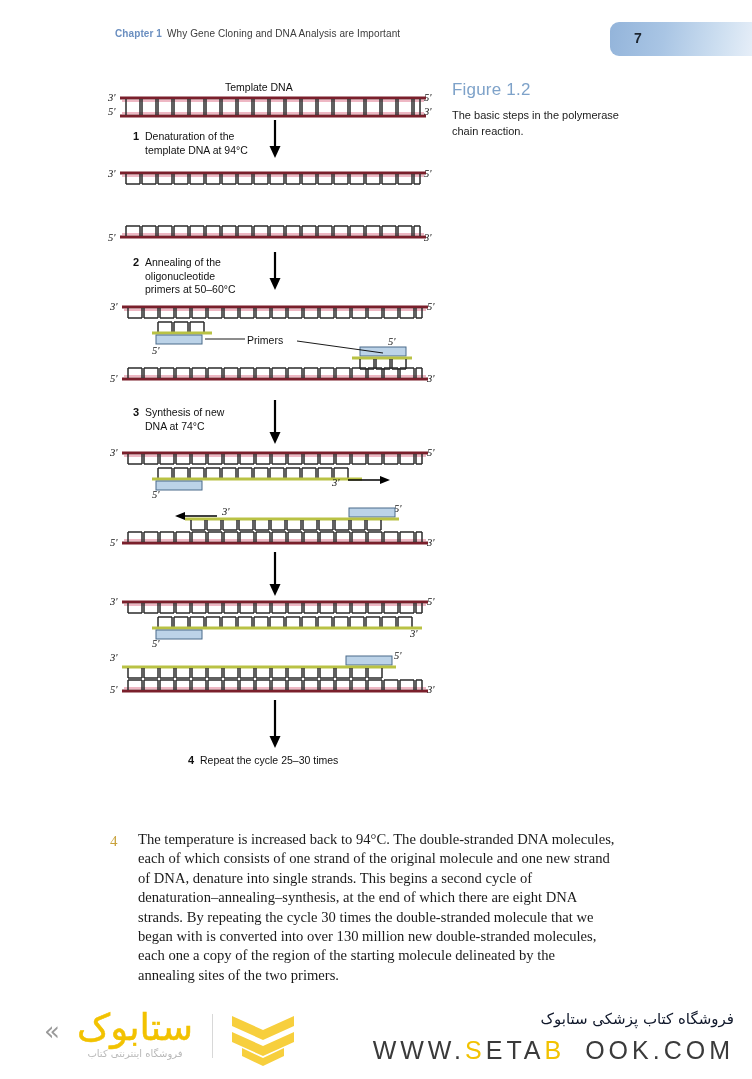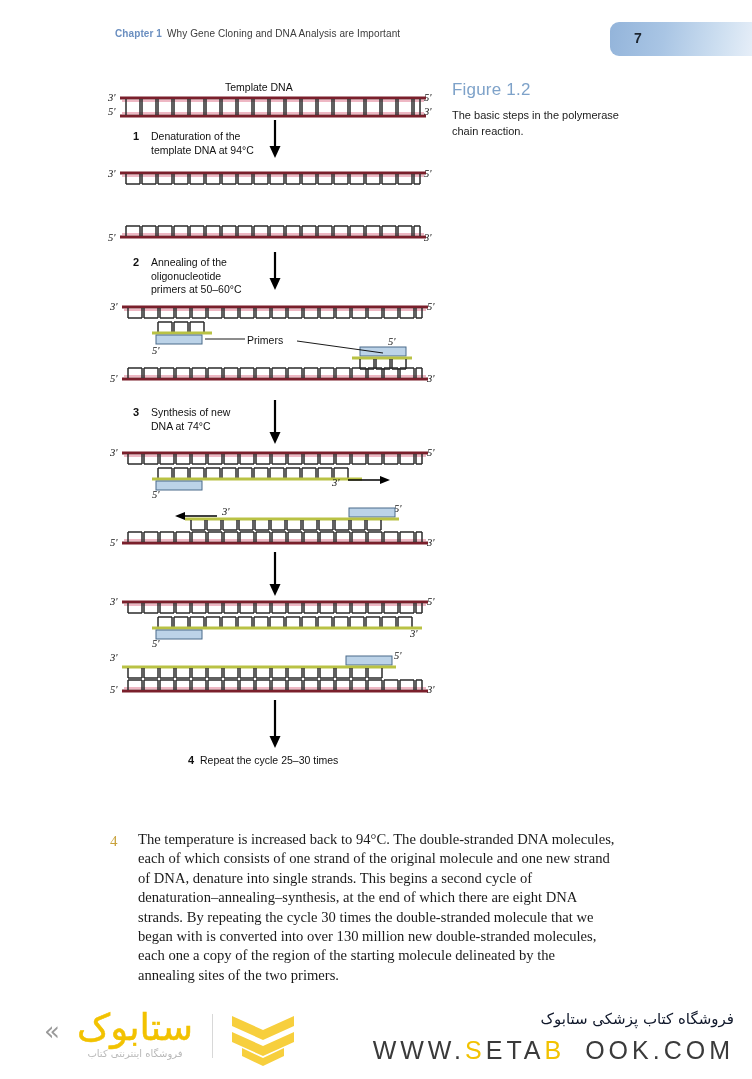--- a/index.html
+++ b/index.html
@@ -82,21 +82,20 @@
     color: #111;
     white-space: nowrap;
   }
   
   .steptext {
     position: absolute;
     font-size: 10.5px;
     line-height: 13.5px;
     color: #111;
     white-space: nowrap;
-    margin-left: 6px;
   }
   .stepnum {
     position: absolute;
     font-size: 11px;
     font-weight: bold;
     color: #111;
   }
   .plainlab {
     position: absolute;
     font-size: 10.5px;

